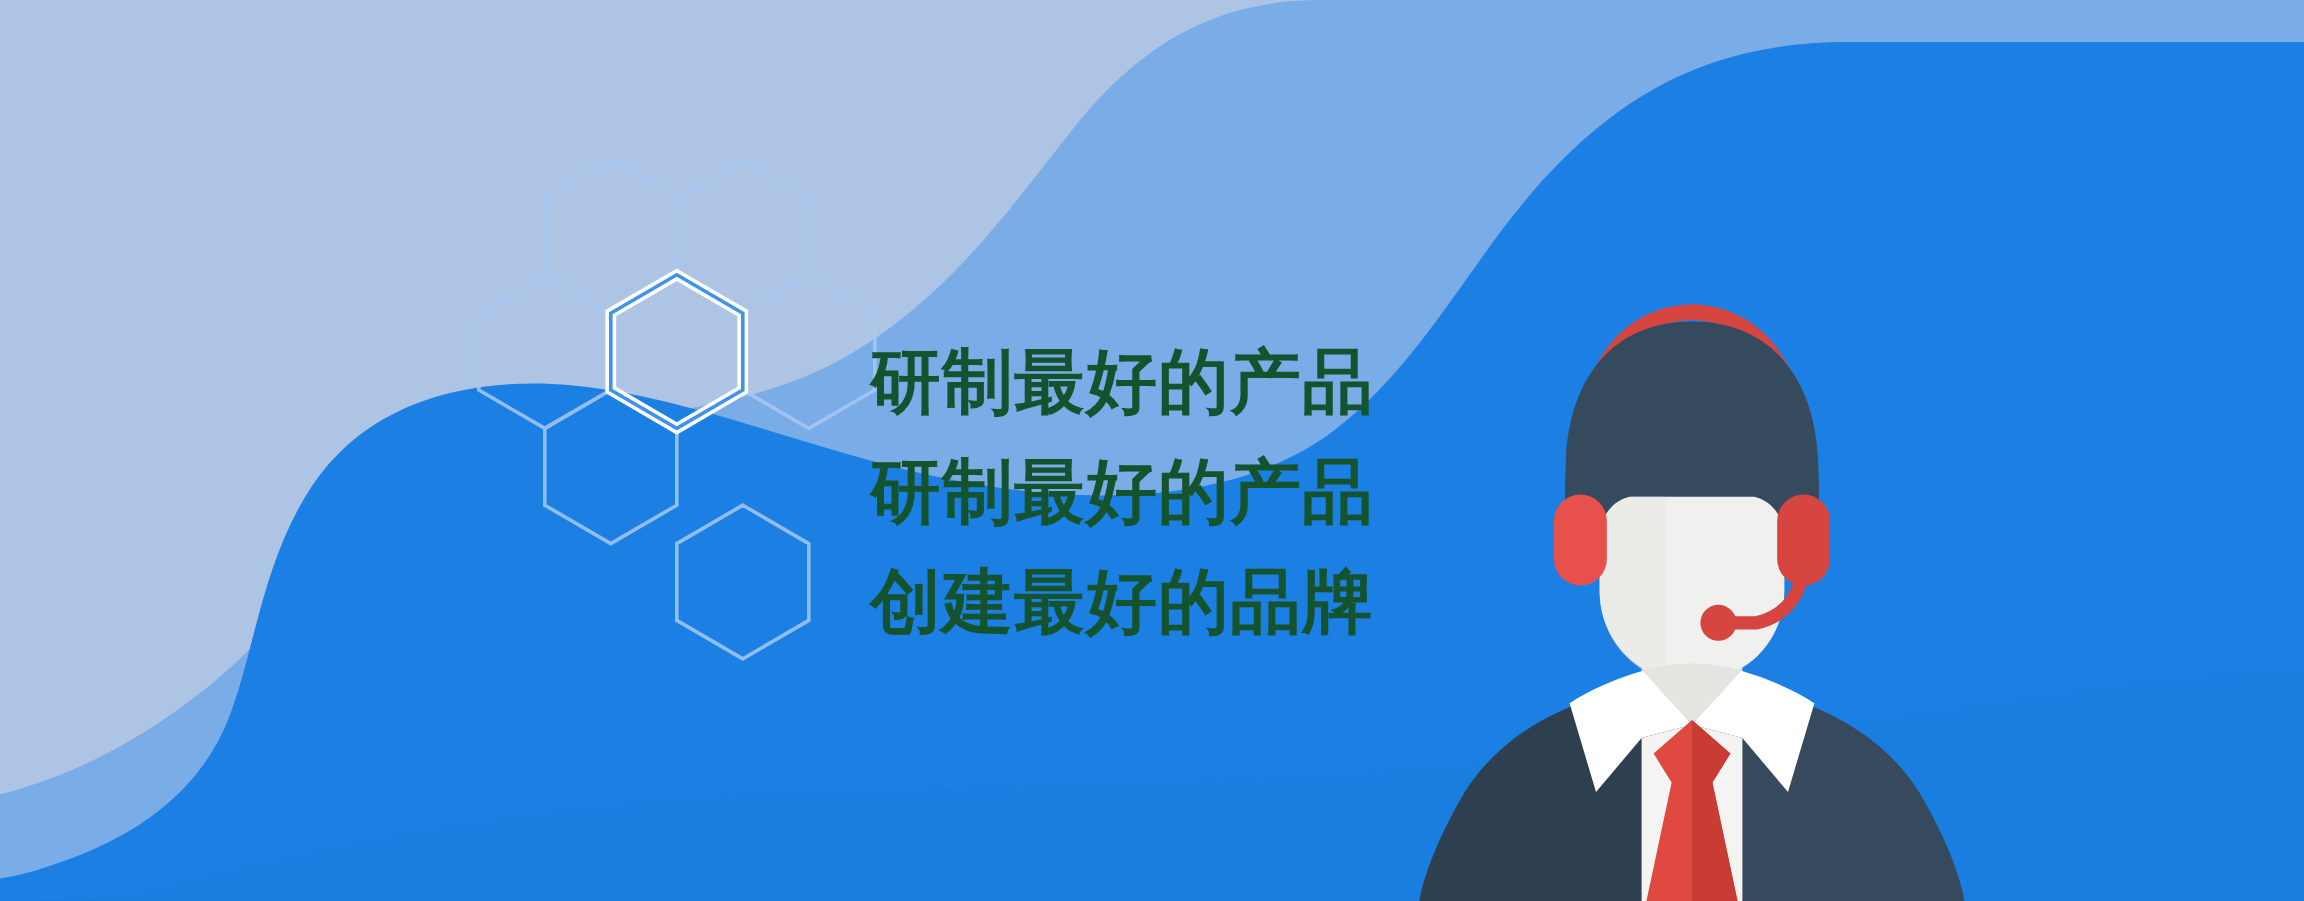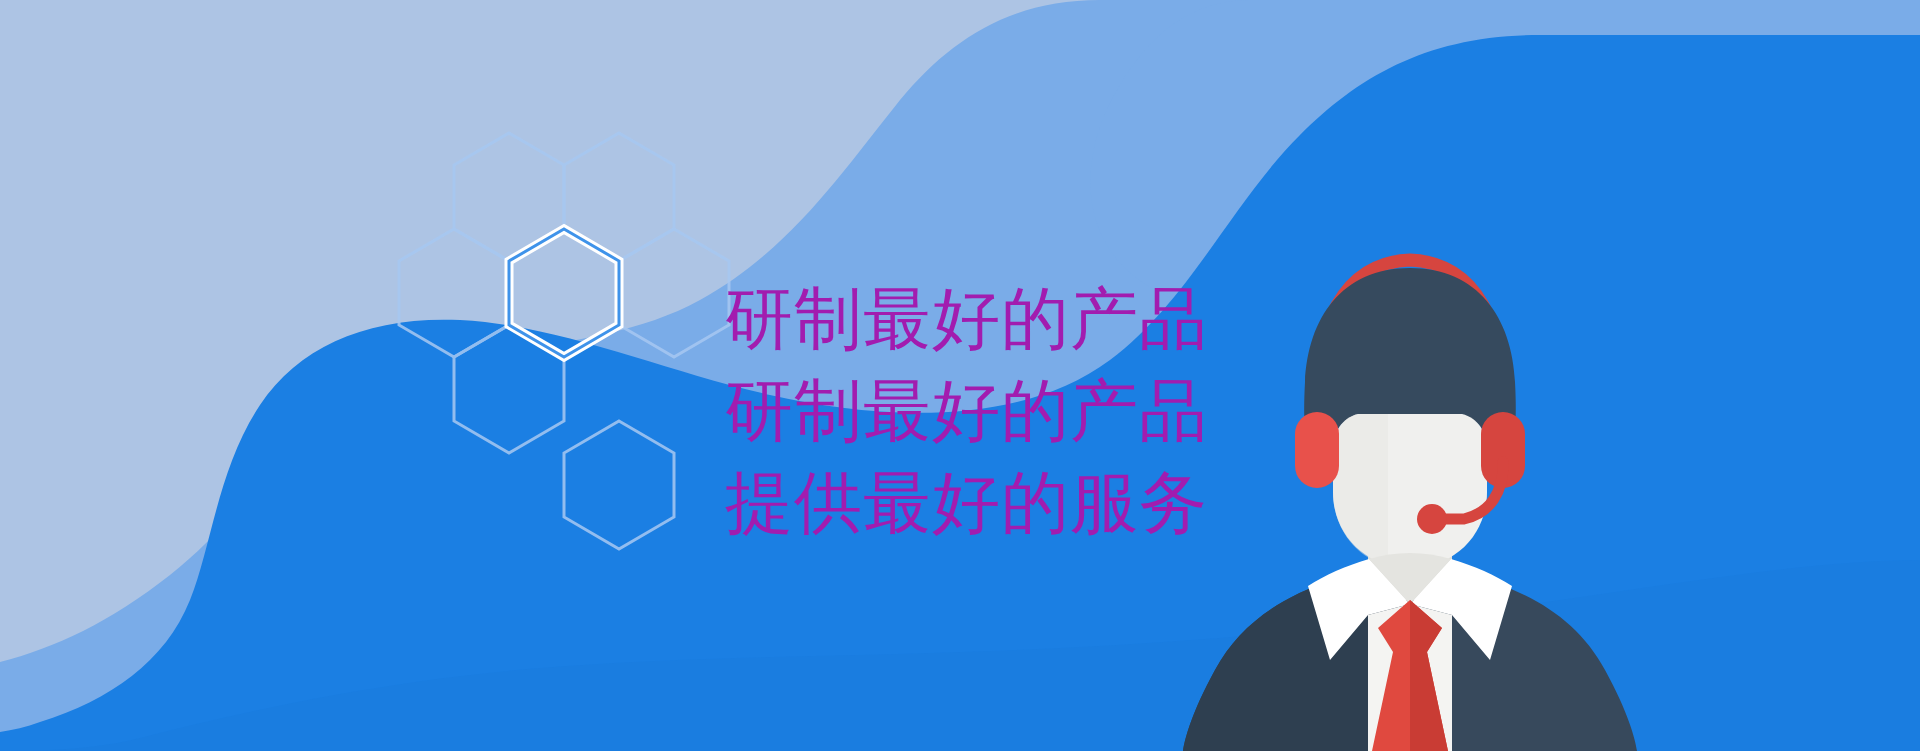--- a/index.html
+++ b/index.html
@@ -30,26 +30,26 @@
 
   
   #headline {
     position: absolute;
     left: 725px;
     top: 272px;
     width: 520px;
     z-index: 40;
   }
   #headline .line {
-    color: #a21caf;
-    font-size: 68px;
+    color: #14532d;
+    font-size: 59px;
     line-height: 92px;
     letter-spacing: 1px;
     white-space: nowrap;
-    font-weight: 400;
+    font-weight: 700;
     font-family: "Liberation Sans", "DejaVu Sans", sans-serif;
   }
 </style>
 </head>
 <body>
 
 <div id="banner">
 
   <svg id="bg-svg" viewBox="0 0 1920 751" preserveAspectRatio="none">
     <rect x="0" y="0" width="1920" height="751" fill="#adc4e4"></rect>
@@ -103,21 +103,21 @@
 
     <g fill="none">
       <polygon points="564,229 619,261 619,325 564,357 509,325 509,261" stroke="#ffffff" stroke-width="9"></polygon>
       <polygon points="564,229 619,261 619,325 564,357 509,325 509,261" stroke="#3f93ea" stroke-width="3"></polygon>
     </g>
   </svg>
 
   <div id="headline">
     <div class="line">研制最好的产品</div>
     <div class="line">研制最好的产品</div>
-    <div class="line">提供最好的服务</div>
+    <div class="line">创建最好的品牌</div>
   </div>
 
   <svg id="person-svg" viewBox="0 0 1920 751" preserveAspectRatio="none">
 
     <path fill="#37495c" d="M1410,565
              C1320,575 1250,605 1215,670
              C1192,712 1185,738 1183,751
              L1637,751
              C1635,738 1628,712 1605,670
              C1570,605 1500,575 1410,565 Z"></path>

